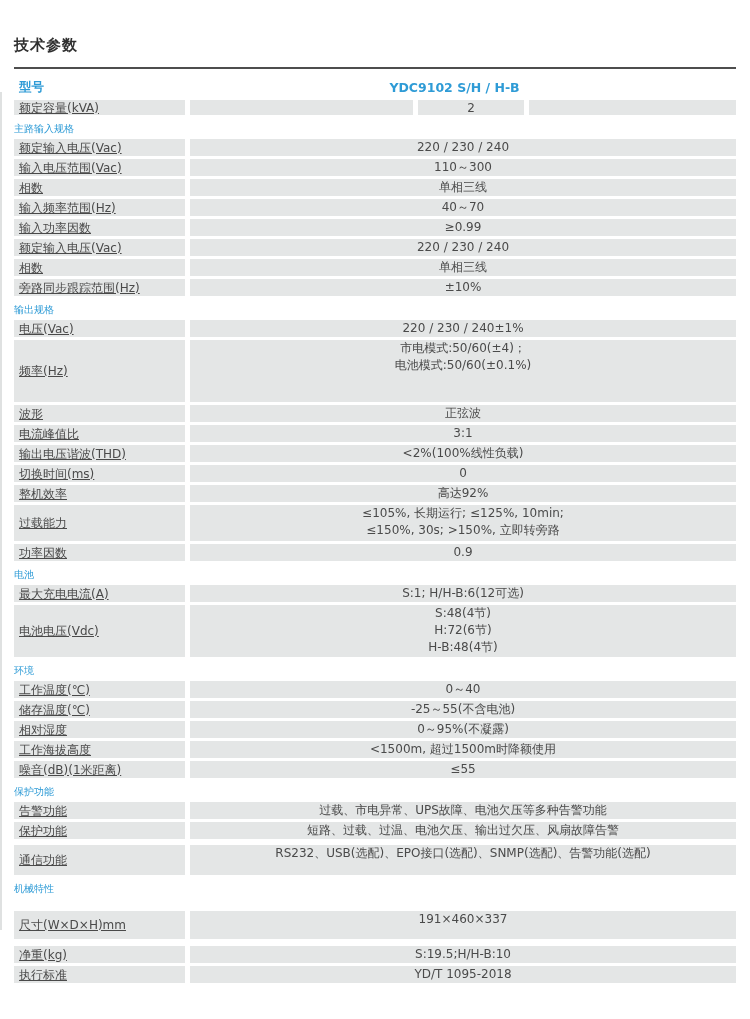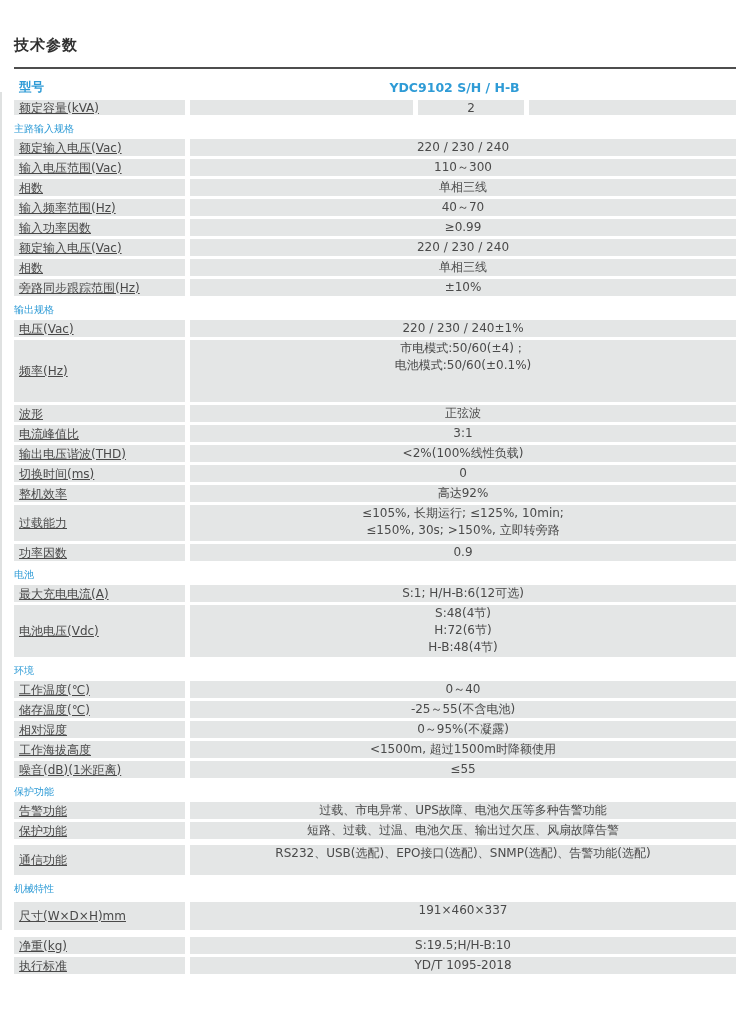--- a/index.html
+++ b/index.html
@@ -242,21 +242,21 @@
             <div>短路、过载、过温、电池欠压、输出过欠压、风扇故障告警</div>
           </div>
         </div>
         <div class="row" style="margin-top: 6px; min-height: 30px;">
           <div class="cell label">通信功能</div>
           <div class="cell value">
             <div>RS232、USB(选配)、EPO接口(选配)、SNMP(选配)、告警功能(选配)</div>
           </div>
         </div>
         <div class="section">机械特性</div>
-        <div class="row" style="margin-top: 6px; min-height: 28px;">
+        <div class="row" style="margin-top: 15px; min-height: 28px;">
           <div class="cell label">尺寸(W×D×H)mm</div>
           <div class="cell value">
             <div>191×460×337</div>
           </div>
         </div>
         <div class="row" style="margin-top: 7px; min-height: 15px;">
           <div class="cell label">净重(kg)</div>
           <div class="cell value">
             <div>S:19.5;H/H-B:10</div>
           </div>

